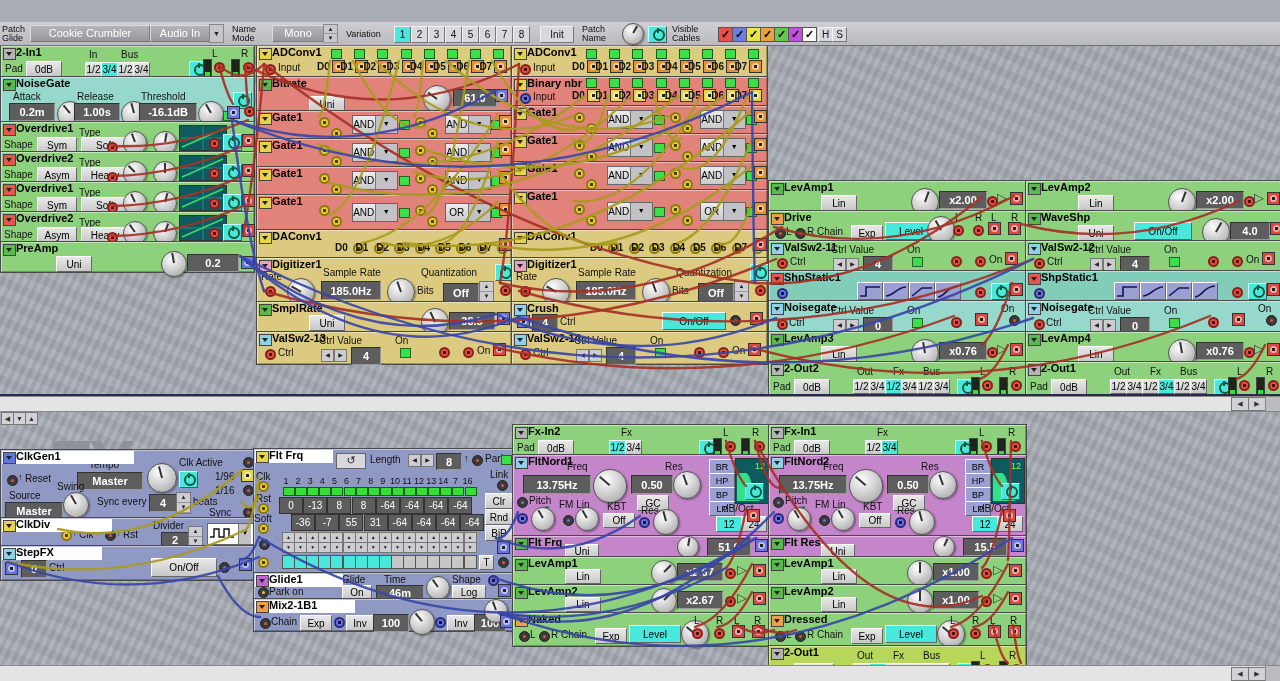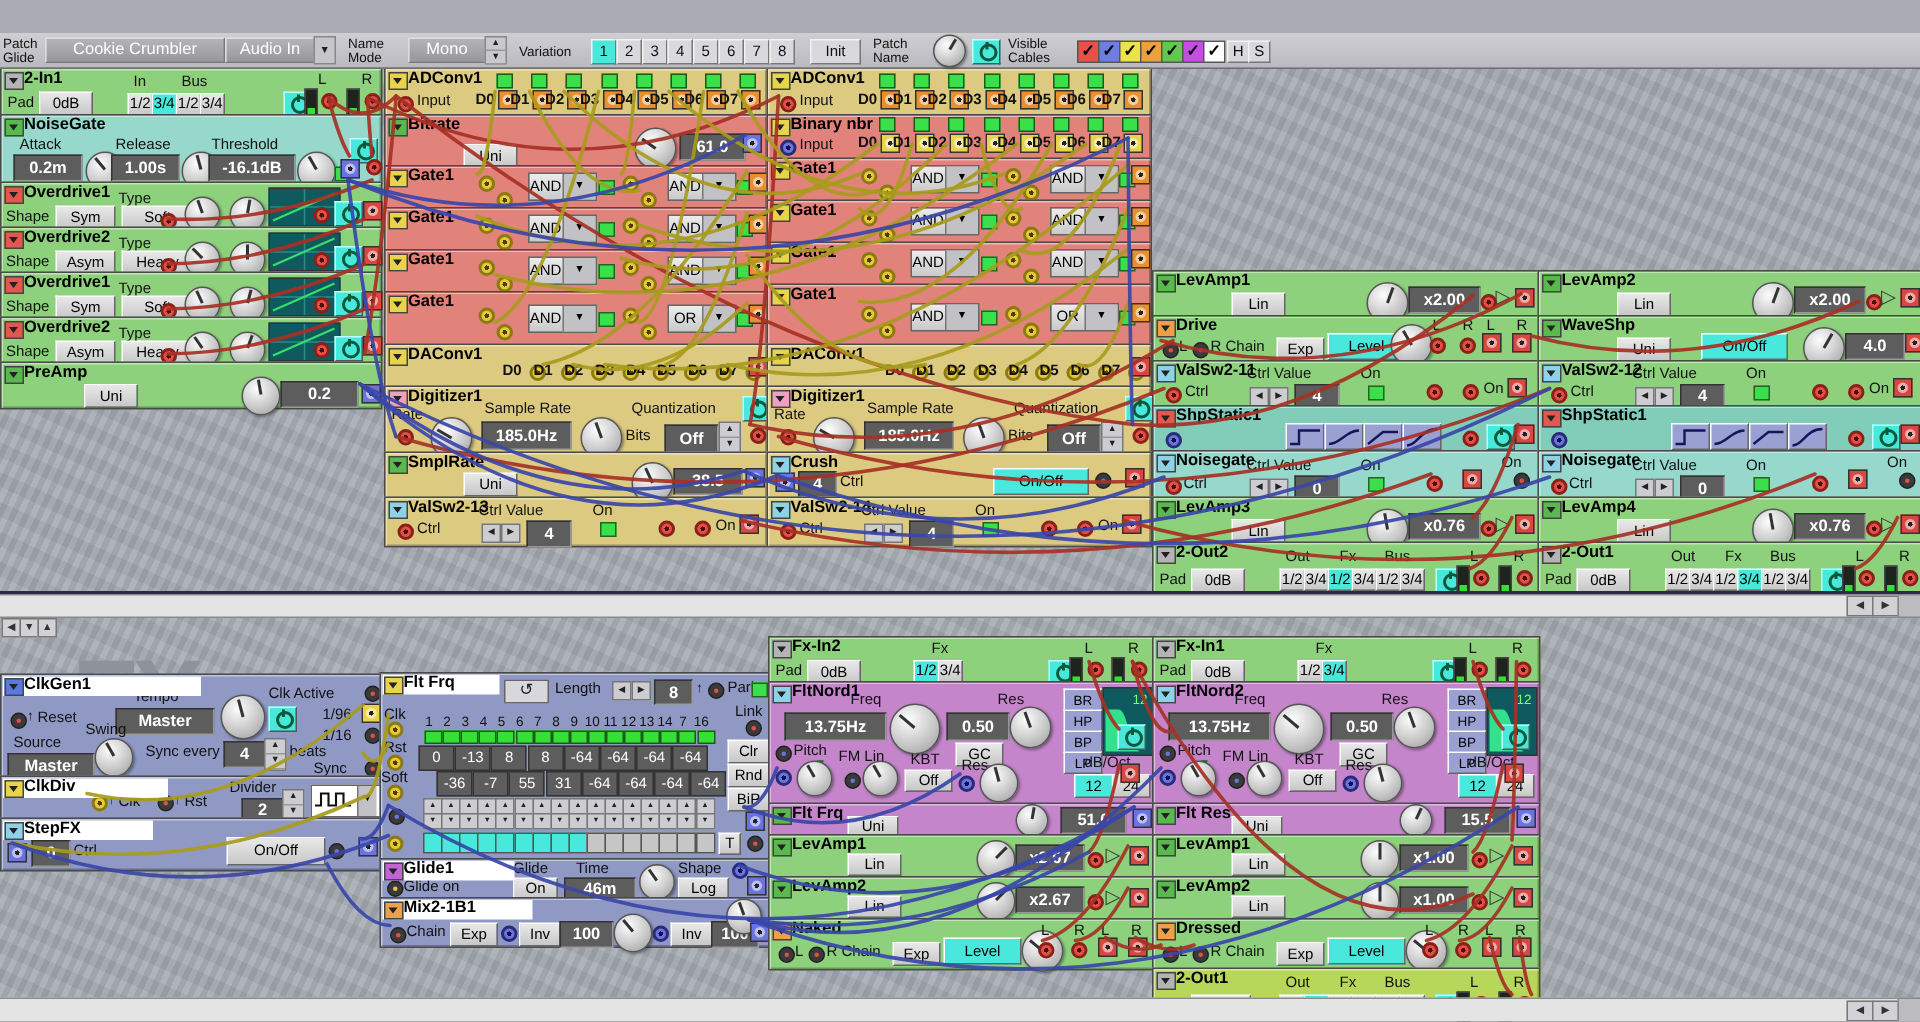--- a/index.html
+++ b/index.html
@@ -1120,21 +1120,21 @@
         <div class="ct btn" style="left: 231px; top: 76px; width: 26px; height: 14px;">BiP</div>
         <div class="ct portsq c-blue" style="left: 243px; top: 92px;"></div>
         <div class="ct btn" style="left: 225px; top: 106px; width: 13px; height: 13px;">T</div>
         <div class="ct radio c-red" style="left: 244px; top: 108px;"></div>
       </div>
       <div class="mod m-slate" style="left: 253px; top: 572px; width: 259px; height: 26px;">
         <div class="strip" style="width: 88px;"></div>
         <div class="tri t-purple"></div>
         <span class="mtitle">Glide1</span>
         <div class="ct radio c-yellow" style="left: 4px; top: 14px;"></div>
-        <div class="ct label" style="left: 15px; top: 13px;">Glide on</div>
+        <div class="ct label" style="left: 15px; top: 13px;">Park on</div>
         <div class="ct label" style="left: 88px; top: 1px;">Glide</div>
         <div class="ct btn" style="left: 88px; top: 12px; width: 28px; height: 13px;">On</div>
         <div class="ct label" style="left: 130px; top: 1px;">Time</div>
         <div class="ct disp" style="left: 122px; top: 12px; width: 46px; height: 13px;">46m</div>
         <div class="ct knob" style="left: 172px; top: 3px; width: 22px; height: 22px;">
           <div class="kp" style="transform: rotate(-35deg);"></div>
         </div>
         <div class="ct label" style="left: 198px; top: 1px;">Shape</div>
         <div class="ct btn" style="left: 198px; top: 12px; width: 32px; height: 13px;">Log</div>
         <div class="ct port c-blue" style="left: 234px; top: 2px;"></div>

